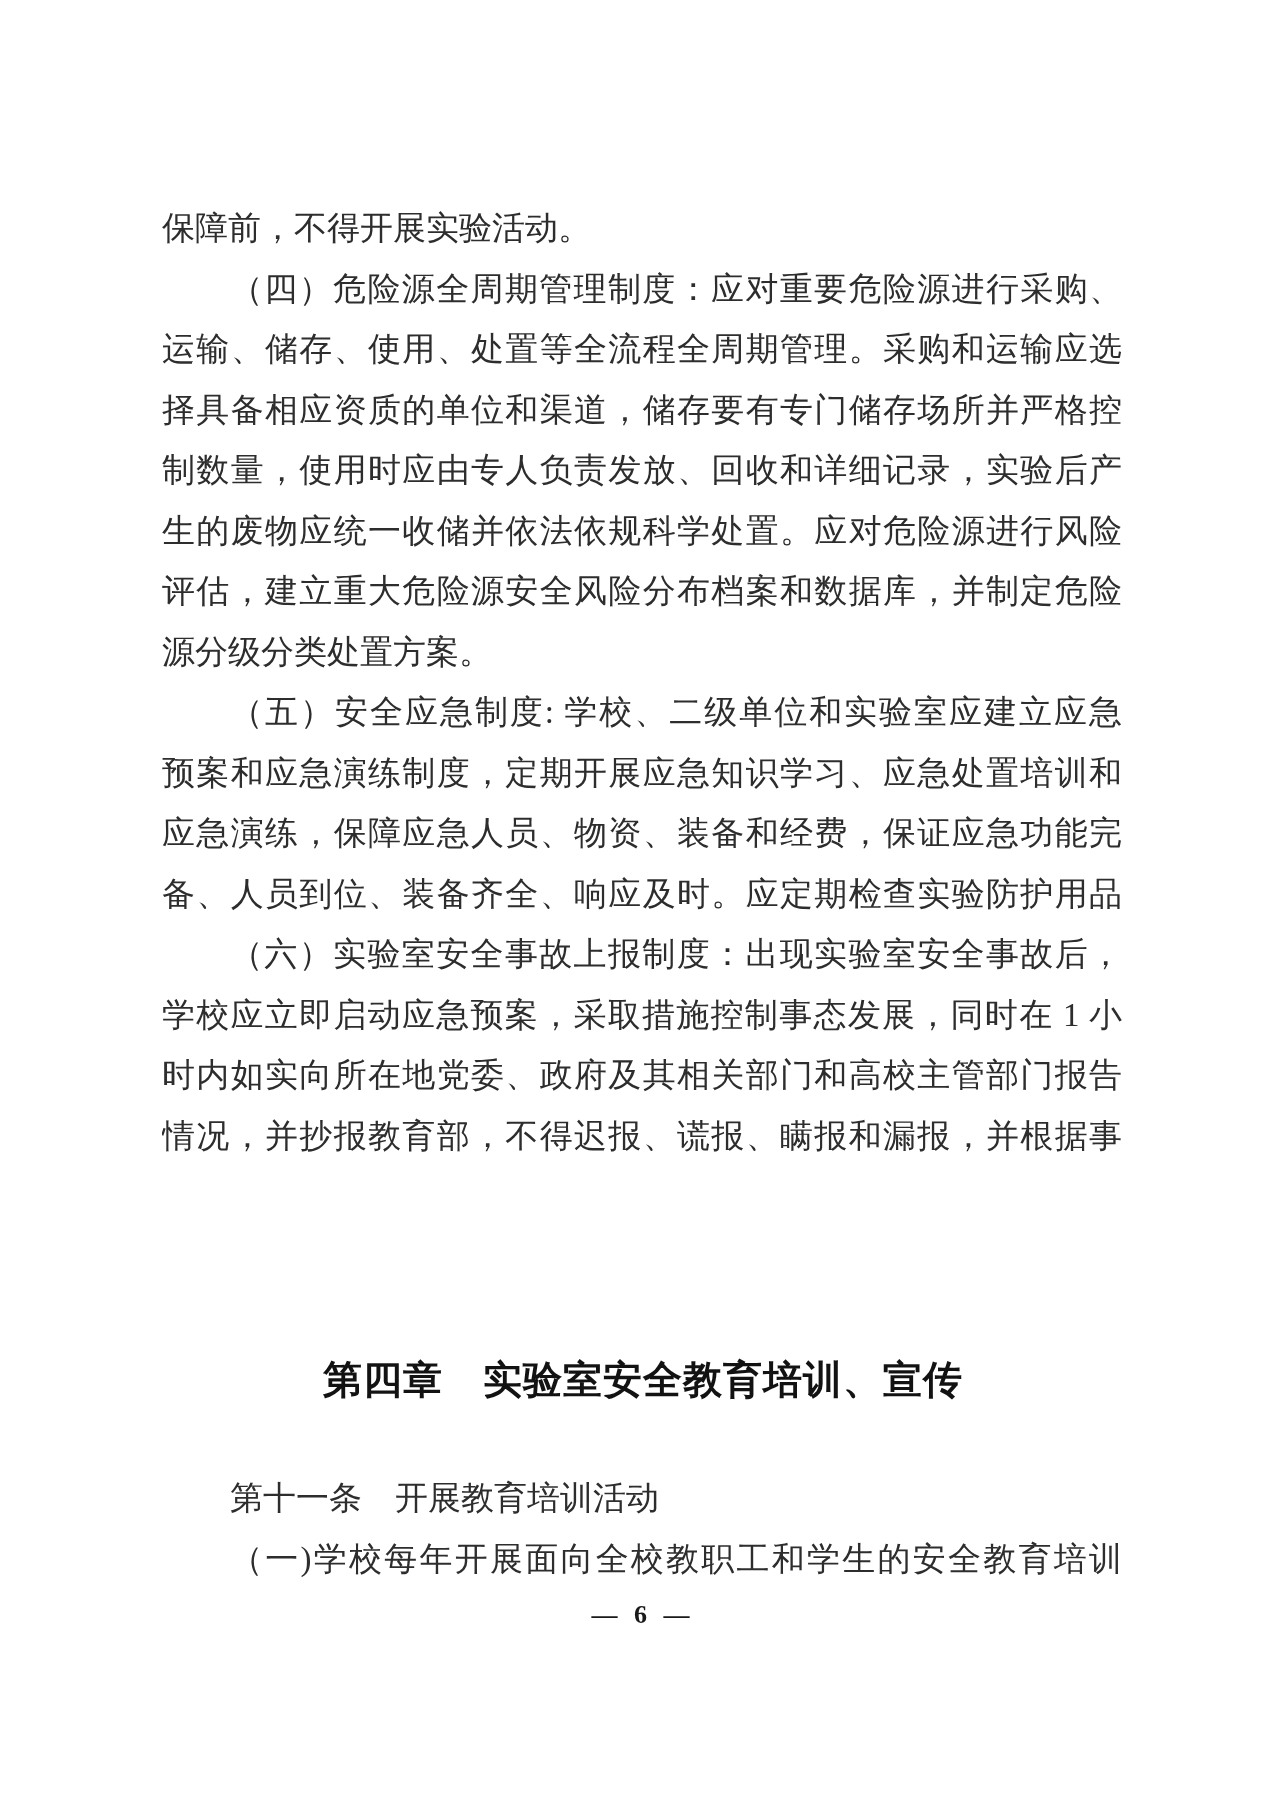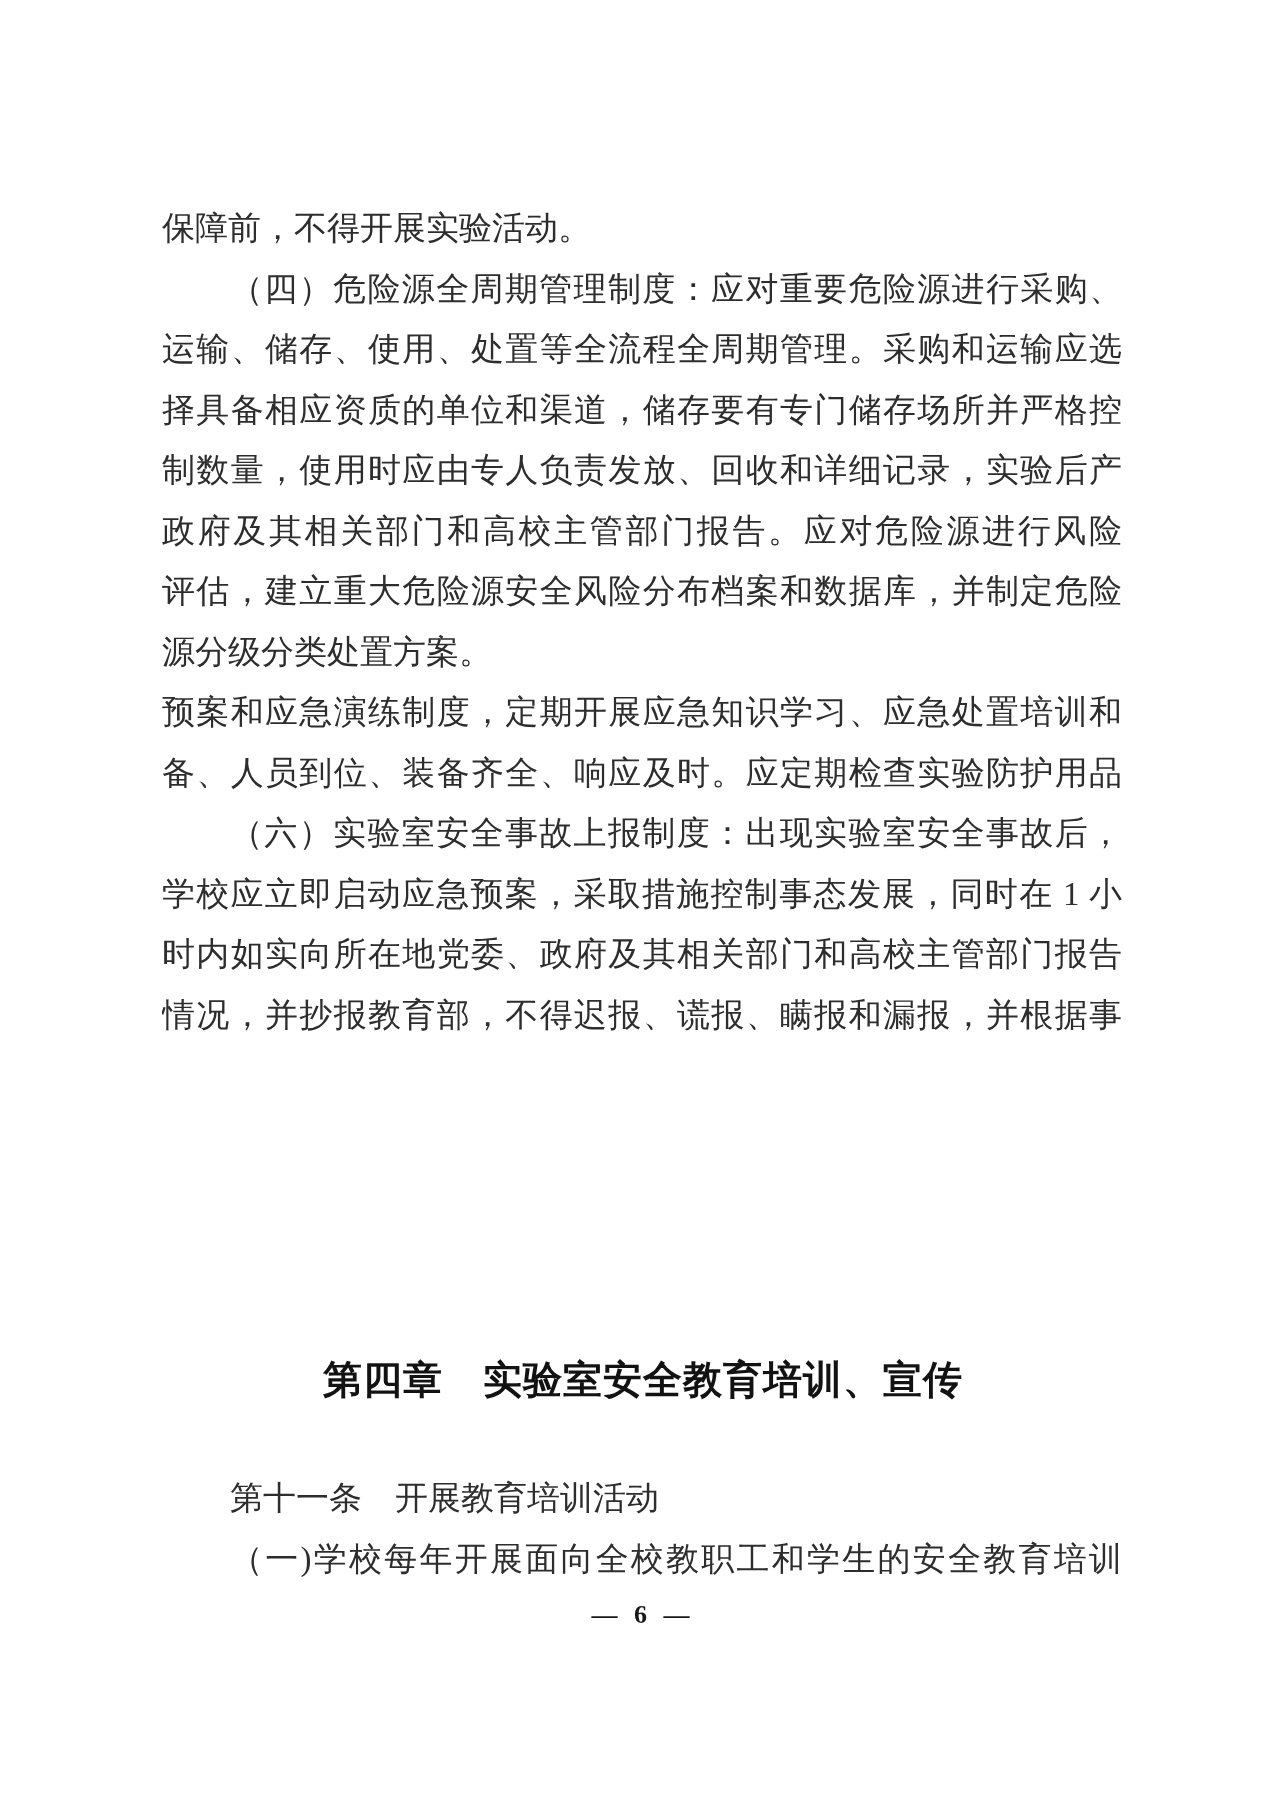--- a/index.html
+++ b/index.html
@@ -70,24 +70,26 @@
 </head>
 <body>
 
 <div class="page">
   <main id="body-main" class="body-block">
       <div class="line">保障前，不得开展实验活动。</div>
       <div class="line justify indent">（四）危险源全周期管理制度：应对重要危险源进行采购、</div>
       <div class="line justify">运输、储存、使用、处置等全流程全周期管理。采购和运输应选</div>
       <div class="line justify">择具备相应资质的单位和渠道，储存要有专门储存场所并严格控</div>
       <div class="line justify">制数量，使用时应由专人负责发放、回收和详细记录，实验后产</div>
-      <div class="line justify">政府及其相关部门和高校主管部门报告。应对危险源进行风险</div>
+      <div class="line justify">生的废物应统一收储并依法依规科学处置。应对危险源进行风险</div>
       <div class="line justify">评估，建立重大危险源安全风险分布档案和数据库，并制定危险</div>
       <div class="line">源分级分类处置方案。</div>
+      <div class="line justify indent">（五）安全应急制度: 学校、二级单位和实验室应建立应急</div>
       <div class="line justify">预案和应急演练制度，定期开展应急知识学习、应急处置培训和</div>
+      <div class="line justify">应急演练，保障应急人员、物资、装备和经费，保证应急功能完</div>
       <div class="line justify">备、人员到位、装备齐全、响应及时。应定期检查实验防护用品</div>
       <div class="line justify indent">（六）实验室安全事故上报制度：出现实验室安全事故后，</div>
       <div class="line justify">学校应立即启动应急预案，采取措施控制事态发展，同时在 1 小</div>
       <div class="line justify">时内如实向所在地党委、政府及其相关部门和高校主管部门报告</div>
       <div class="line justify">情况，并抄报教育部，不得迟报、谎报、瞒报和漏报，并根据事</div>
     </main>
   <h1 class="chapter-heading">第四章　实验室安全教育培训、宣传</h1>
   <section id="body-section" class="body-block">
       <div class="line indent">第十一条　开展教育培训活动</div>
       <div class="line justify indent">（一)学校每年开展面向全校教职工和学生的安全教育培训</div>

